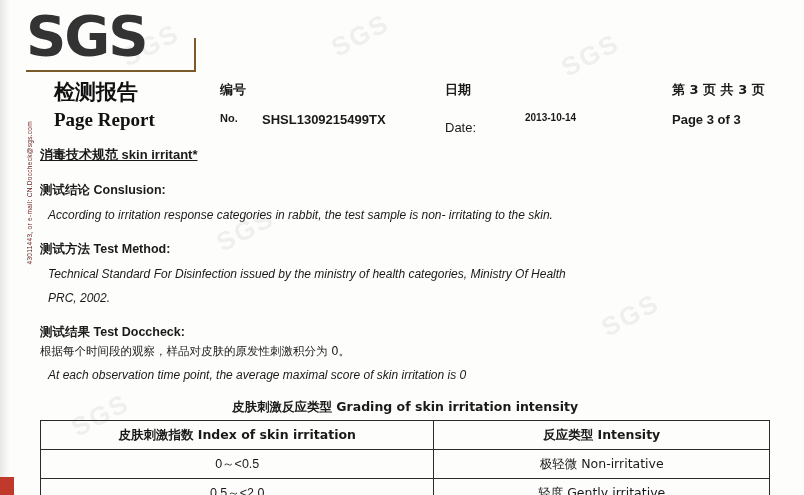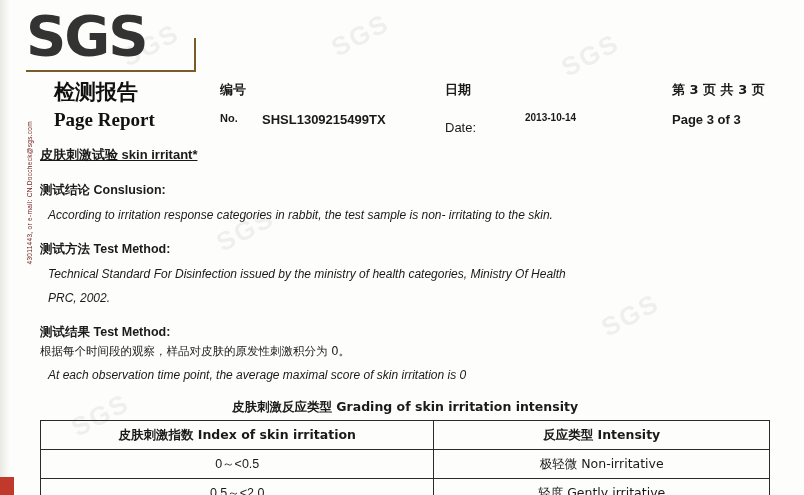--- a/index.html
+++ b/index.html
@@ -217,30 +217,30 @@
       <span class="h-en-no">No.</span>
       <span class="h-no-val">SHSL1309215499TX</span>
       <span class="h-en-date">Date:</span>
       <span class="h-date-val">2013-10-14</span>
       <span class="h-en-page">Page 3 of 3</span>
     </div>
   </div>
 
   <div class="body-area">
 
-    <div class="sec-title">皮肤刺激试验 skin irritant*</div>
+    <div class="sec-title">消毒技术规范 skin irritant*</div>
 
     <div class="sub-head">测试结论 Conslusion:</div>
     <p class="p-en">According to irritation response categories in rabbit, the test sample is non- irritating to the skin.</p>
 
     <div class="sub-head">测试方法 Test Method:</div>
     <p class="p-en">Technical Standard For Disinfection issued by the ministry of health categories, Ministry Of Health</p>
     <p class="p-en">PRC, 2002.</p>
 
-    <div class="sub-head">测试结果 Test Method:</div>
+    <div class="sub-head">测试结果 Test Doccheck:</div>
     <p class="p-cn">根据每个时间段的观察，样品对皮肤的原发性刺激积分为 0。</p>
     <p class="p-en">At each observation time point, the average maximal score of  skin irritation is 0</p>
 
     <div class="tbl-cap">皮肤刺激反应类型 Grading of skin irritation intensity</div>
 
     <table class="grade">
       <thead>
         <tr>
           <th style="width:54%;">皮肤刺激指数 Index of skin irritation</th>
           <th style="width:46%;">反应类型 Intensity</th>

